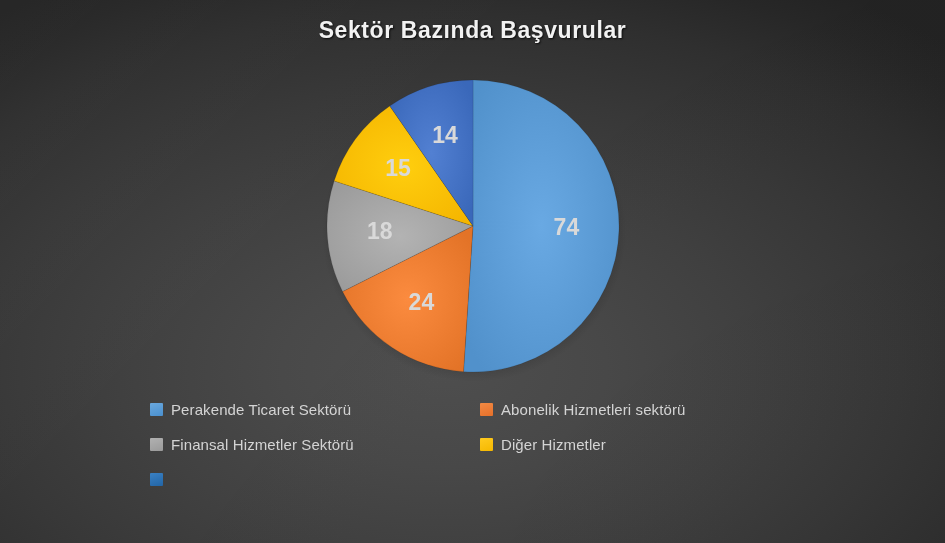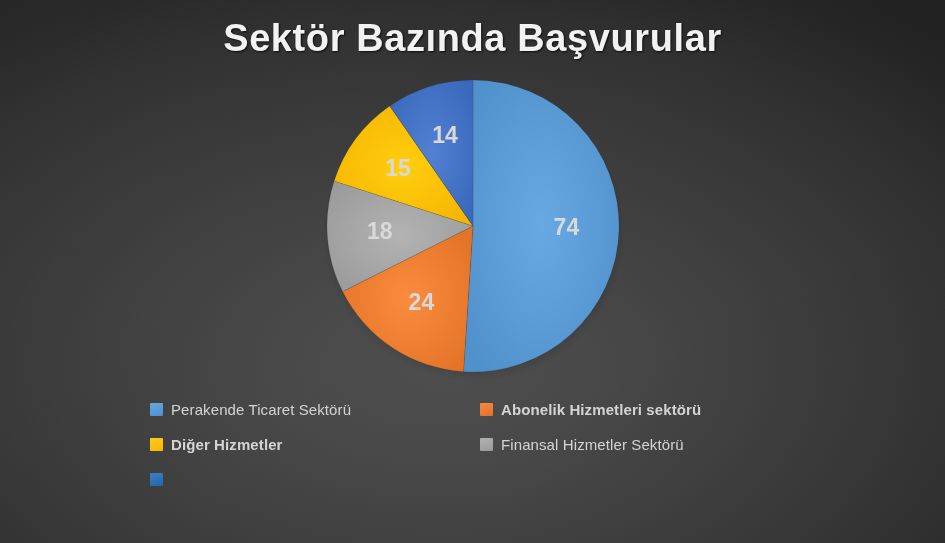--- a/index.html
+++ b/index.html
@@ -34,21 +34,21 @@
        rgba(255,255,255,0.00) 38%,
        rgba(0,0,0,0.045) 100%);
   }
 
   #chart-title {
     position: absolute;
     left: 0;
     top: 17px;
     width: 945px;
     text-align: center;
-    font-size: 38px;
+    font-size: 23px;
     font-weight: bold;
     letter-spacing: 0.6px;
     color: #f2f2f2;
     text-shadow: 1px 1px 2px rgba(0,0,0,0.75);
     z-index: 4;
   }
 
   #pie-wrap {
     position: absolute;
     left: 0;
@@ -80,21 +80,21 @@
     display: flex;
     align-items: center;
     height: 35px;
   }
   .legend-item {
     display: flex;
     align-items: center;
     height: 35px;
   }
   .legend-item.col-a { width: 330px; align-items: center; }
-  .legend-item.col-b { width: 330px; font-weight: bold; }
+  .legend-item.col-b { width: 330px; }
   .legend-swatch {
     width: 13px;
     height: 13px;
     flex: 0 0 13px;
     margin-right: 8px;
     border-radius: 1px;
   }
   .legend-swatch.grad-blue  { background: linear-gradient(160deg,#6aa8de 0%, #4a90cf 100%); }
   .legend-swatch.grad-orange{ background: linear-gradient(160deg,#f28a44 0%, #e6702a 100%); }
   .legend-swatch.grad-gray  { background: linear-gradient(160deg,#b1b1b1 0%, #9a9a9a 100%); }
@@ -176,27 +176,27 @@
         <span class="legend-swatch grad-blue"></span>
         <span class="legend-label">Perakende Ticaret Sektörü</span>
       </div>
       <div class="legend-item col-b">
         <span class="legend-swatch grad-orange"></span>
         <span class="legend-label">Abonelik Hizmetleri sektörü</span>
       </div>
     </div>
 
     <div class="legend-row">
+      <div class="legend-item col-a">
+        <span class="legend-swatch grad-gray"></span>
+        <span class="legend-label">Finansal Hizmetler Sektörü</span>
+      </div>
       <div class="legend-item col-b">
         <span class="legend-swatch grad-yellow"></span>
         <span class="legend-label">Diğer Hizmetler</span>
-      </div>
-      <div class="legend-item col-a">
-        <span class="legend-swatch grad-gray"></span>
-        <span class="legend-label">Finansal Hizmetler Sektörü</span>
       </div>
     </div>
 
 
     <div class="legend-row last-row">
       <div class="legend-item">
         <span class="legend-swatch grad-sblue"></span>
         <span class="legend-label"></span>
       </div>
     </div>

